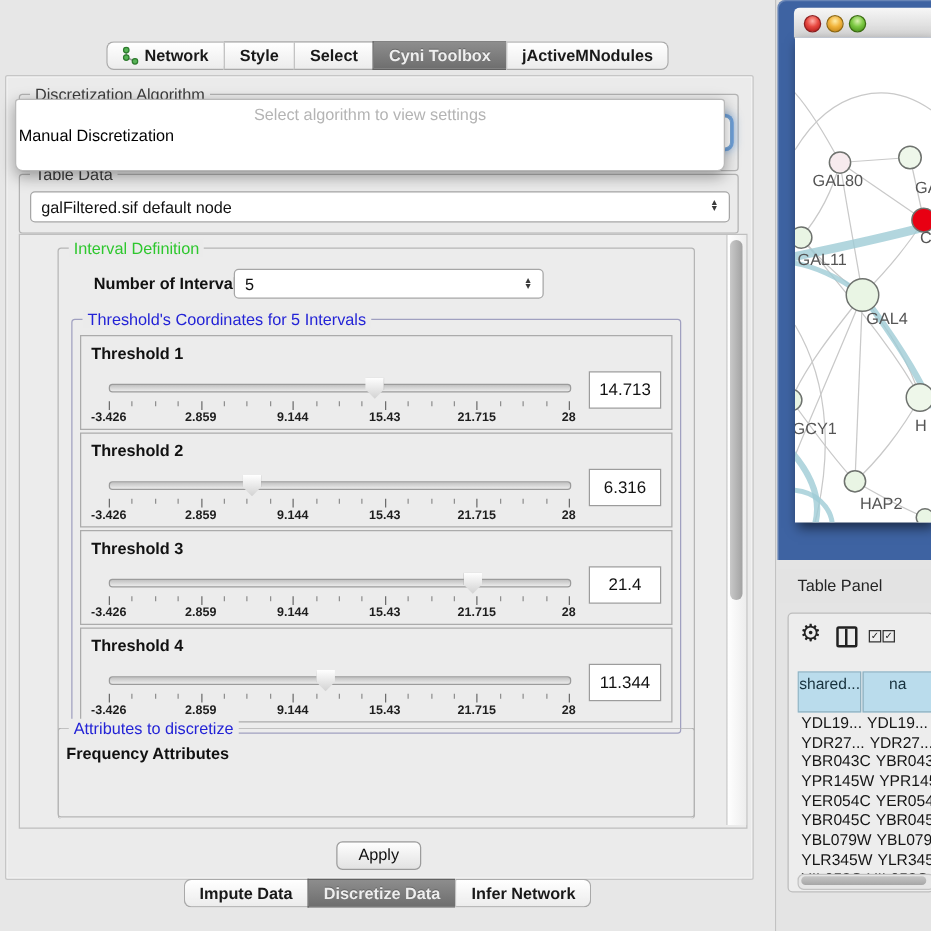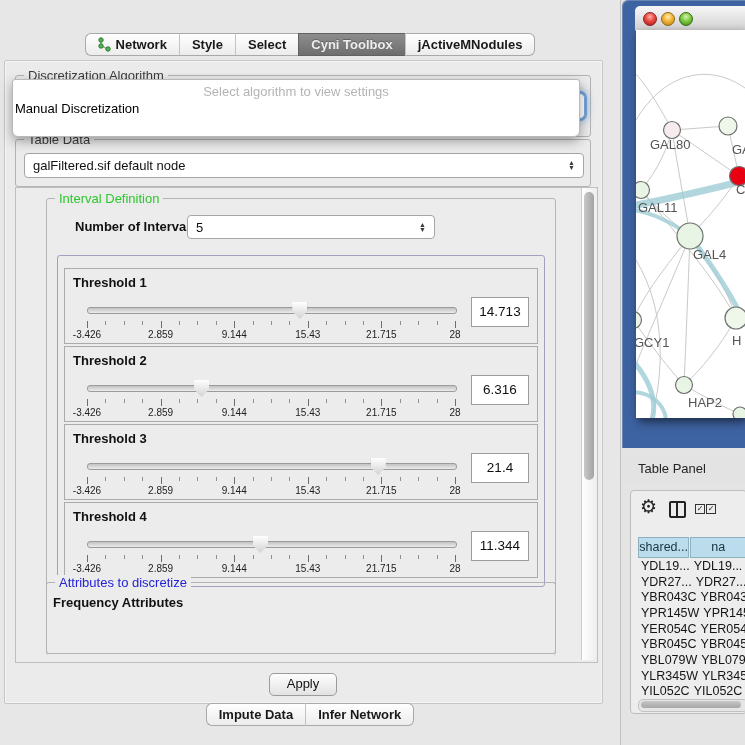--- a/index.html
+++ b/index.html
@@ -52,21 +52,21 @@
   .sliderwrap{position:absolute;left:22px;top:30px;width:368px;height:42px}
   .track{position:absolute;left:0;top:8px;width:100%;height:5px;border:1px solid #9b9b9b;border-radius:3px;background:linear-gradient(#c2c2c2,#ececec)}
   .thumb-sl{position:absolute;top:3px;width:15px;height:17px;margin-left:-7px;
             background:linear-gradient(#ffffff,#d2d2d2);
             clip-path:polygon(0 0,100% 0,100% 55%,50% 100%,0 55%);
             filter:drop-shadow(0 0 1px #777)}
   .ticks{position:absolute;left:0;top:22px;width:100%;height:7px}
   .tick{position:absolute;top:0;width:1px;height:4px;background:#8f8f8f}
   .tick.major{height:7px;background:#6d6d6d}
   .ticklabels{position:absolute;left:0;top:30px;width:100%;height:12px}
-  .ticklab{position:absolute;transform:translateX(-50%);font-size:10px;font-weight:normal;color:#1d1d1d;white-space:nowrap}
+  .ticklab{position:absolute;transform:translateX(-50%);font-size:10px;font-weight:bold;color:#1d1d1d;white-space:nowrap}
   .valuebox{position:absolute;left:406px;top:28px;width:56px;height:28px;background:#fff;border:1px solid #9c9c9c;
             font-size:13.5px;color:#111;text-align:center;line-height:28px}
 
   .listbox{position:absolute;left:20px;top:30px;width:444px;height:38px;background:#fff;border:1px solid #a9a9a9;overflow:hidden}
   .list-item{font-size:13px;line-height:14px;padding-left:6px;color:#111;white-space:nowrap}
   .listscroll{position:absolute;right:0;top:0;width:10px;height:100%;background:#f1f1f1;border-left:1px solid #ccc}
   .listscroll .thumb{position:absolute;left:1px;top:1px;width:7px;height:26px;border-radius:4px;background:#b2b2b2}
 
   .btn{position:absolute;background:linear-gradient(#fefefe,#e2e2e2);border:1px solid #9c9c9c;border-radius:5px;
        font-size:13px;color:#111;text-align:center;line-height:20px}
@@ -87,21 +87,21 @@
   #tpheadbar{position:absolute;left:622px;top:455px;width:123px;height:28px;background:#e3e3e3;font-size:13px;color:#252525;line-height:28px}
   #tpheadbar span{margin-left:16px}
   #tpanel2{position:absolute;left:630px;top:490px;width:115px;height:222px;background:#ededed;border:1px solid #bdbdbd;border-radius:4px}
   .gear{position:absolute;left:9px;top:4px;font-size:19px;color:#222}
   .colic{position:absolute;left:38px;top:10px;width:13px;height:13px;border:2px solid #222;border-radius:2px}
   .colic:before{content:"";position:absolute;left:5px;top:0;width:2px;height:13px;background:#222}
   .chkgrp{position:absolute;left:64px;top:13px;display:flex;gap:1px}
   .chk{width:8px;height:8px;border:1px solid #333;font-size:8px;line-height:8px;color:#222;text-align:center}
 
   #ntable{position:absolute;left:7px;top:46px;width:108px;height:163px;overflow:hidden}
-  .hrow{display:flex;height:21px}
+  .hrow{display:flex;height:33px}
   .hcell{background:#badcec;border:1px solid #8fb0bf;font-size:12.5px;color:#18323e;text-align:center;line-height:19px;box-sizing:border-box;overflow:hidden;white-space:nowrap}
   .hcell.c0{width:70px}.hcell.c1{width:76px;margin-left:1px}
   #tbody{height:141px;overflow:hidden}
   .trow{display:flex;height:15.7px;align-items:center}
   .tcell{font-size:12.5px;color:#151515;white-space:nowrap;overflow:visible}
   .tcell.c0{width:70px;padding-left:3px;box-sizing:border-box}
   .tcell.c1{width:76px;padding-left:4px;box-sizing:border-box}
   #hscroll{position:absolute;left:7px;top:208px;width:108px;height:11px;background:#e6e6e6;border:1px solid #c2c2c2;border-radius:5px}
   #hscroll .thumb{position:absolute;left:2px;top:1px;width:100px;height:7px;border-radius:4px;background:linear-gradient(#c6c6c6,#a6a6a6)}
 </style>
@@ -161,20 +161,21 @@
         <span class="boldlab" style="left:28px;top:20px">Number of Intervals</span>
         <div class="combo" style="left:140px;top:16px;width:230px;height:22px">
           <span class="grow">5</span>
           <span class="spin">
               <span>▲</span>
               <span>▼</span>
             </span>
         </div>
 
         <div class="groupbox" style="left:10px;top:56px;width:486px;height:330px;border-color:#a0a0c0">
+          <span class="gtitle blue">Threshold's Coordinates for 5 Intervals</span>
 
           <div class="tpanel threshold" style="top:12px">
             <span class="tlabel">Threshold 1</span>
             <div class="sliderwrap">
               <div class="track"></div>
               <div class="thumb-sl" style="left: 57.7%;"></div>
               <div class="ticks">
                   <div class="tick major" style="left: 0%;"></div>
                   <div class="tick" style="left: 5%;"></div>
                   <div class="tick" style="left: 10%;"></div>
@@ -340,20 +341,23 @@
         <div class="thumb"></div>
       </div>
     </div>
 
     <div class="btn" style="left:264px;top:612px;width:66px;height:21px">Apply</div>
   </div>
 
   <div class="tabsrow" style="top:703px">
     <div class="tab first">
         <span>Impute Data</span>
+      </div>
+    <div class="tab selected">
+        <span>Discretize Data</span>
       </div>
     <div class="tab last">
         <span>Infer Network</span>
       </div>
   </div>
 
   <div id="popup">
     <div class="ph">Select algorithm to view settings</div>
     <div class="opt bold">Manual Discretization</div>
   </div>

